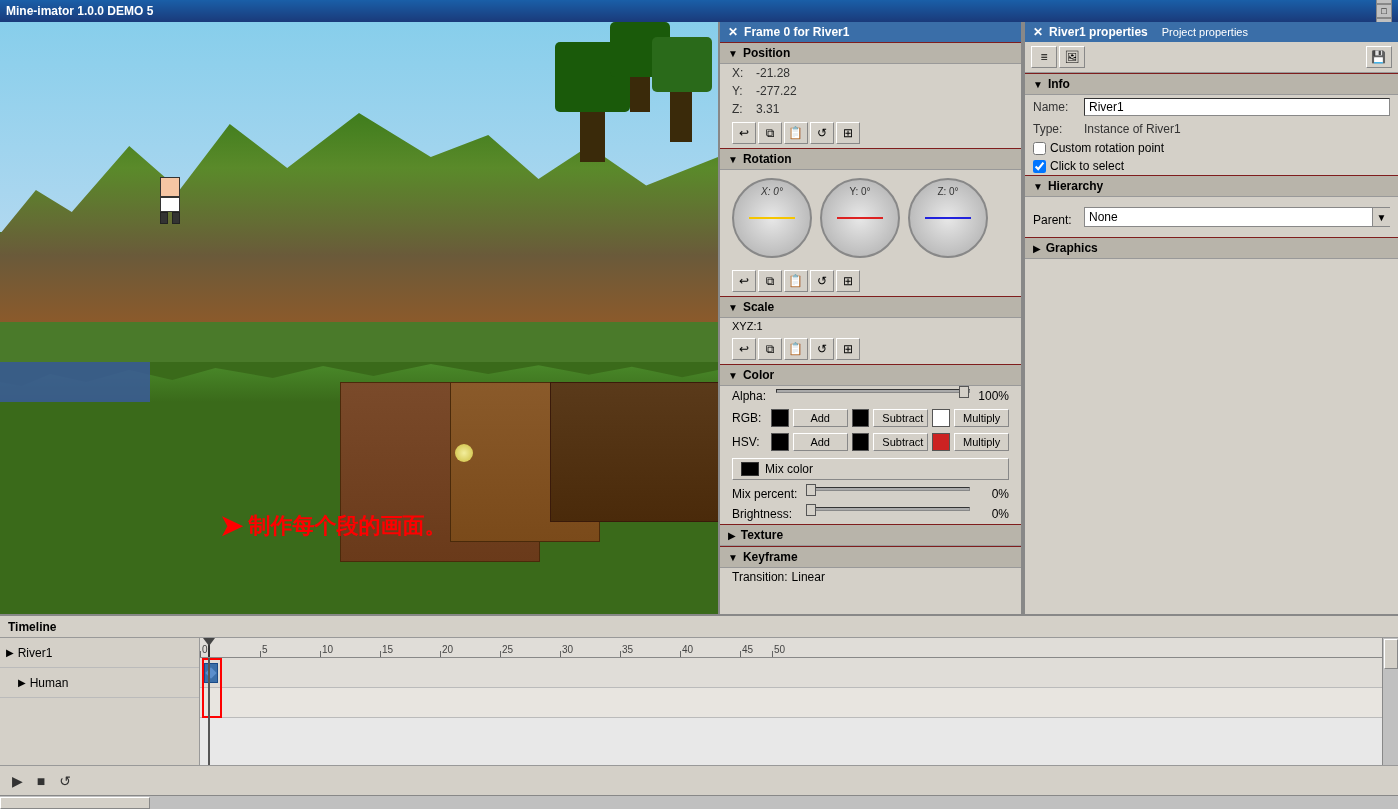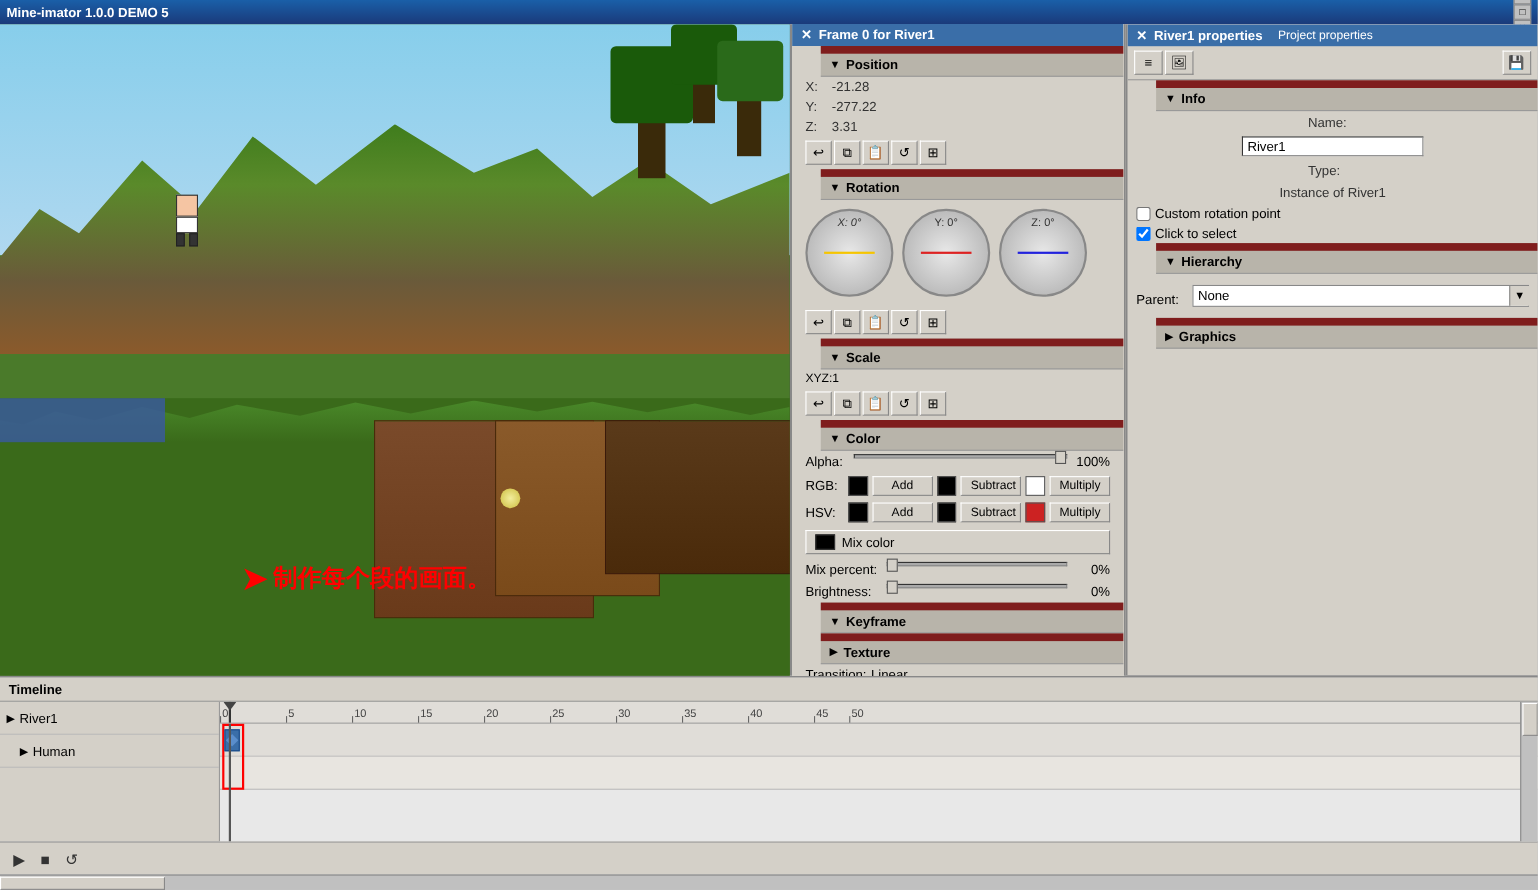--- a/index.html
+++ b/index.html
@@ -139,22 +139,21 @@
 
     
     .section-header {
       background: #b8b4aa;
       padding: 3px 8px;
       display: flex;
       align-items: center;
       gap: 5px;
       cursor: pointer;
       border-bottom: 1px solid #999;
-      border-top: 7px solid #7f1d1d;
-      margin-left: 26px;
+      border-top: 1px solid #7f1d1d;
     }
     .section-arrow { font-size: 10px; }
     .section-title { font-weight: bold; font-size: 12px; }
 
     
     .property-row {
       padding: 2px 12px;
       display: flex;
       align-items: center;
       gap: 4px;
@@ -317,21 +316,20 @@
       font-size: 12px;
       margin-left: auto;
     }
 
     .prop-field-row {
       display: flex;
       align-items: center;
       padding: 3px 8px;
       gap: 6px;
       font-size: 12px;
-      flex-direction: column;
     }
     .prop-field-label { min-width: 45px; color: #333; }
     .prop-field-value { color: #333; }
     .prop-input {
       flex: 1;
       border: 1px inset #888;
       background: white;
       padding: 1px 4px;
       font-size: 12px;
       height: 18px;
@@ -701,27 +699,27 @@
 
       <div class="alpha-row">
         <span class="alpha-label" style="min-width:70px;">Brightness:</span>
         <div class="slider-track">
           <div class="slider-thumb" style="right:auto;left:-1px;"></div>
         </div>
         <span class="pct-label">0%</span>
       </div>
 
       <div class="section-header">
+        <span class="section-arrow arrow-right"></span>
+        <span class="section-title">Texture</span>
+      </div>
+
+      <div class="section-header">
         <span class="section-arrow arrow-down"></span>
         <span class="section-title">Keyframe</span>
-      </div>
-
-      <div class="section-header">
-        <span class="section-arrow arrow-right"></span>
-        <span class="section-title">Texture</span>
       </div>
       <div class="property-row">
         <span>Transition:</span>
         <span>Linear</span>
       </div>
     </div>
 
     <div id="props-panel">
 
       <div class="panel-header">

